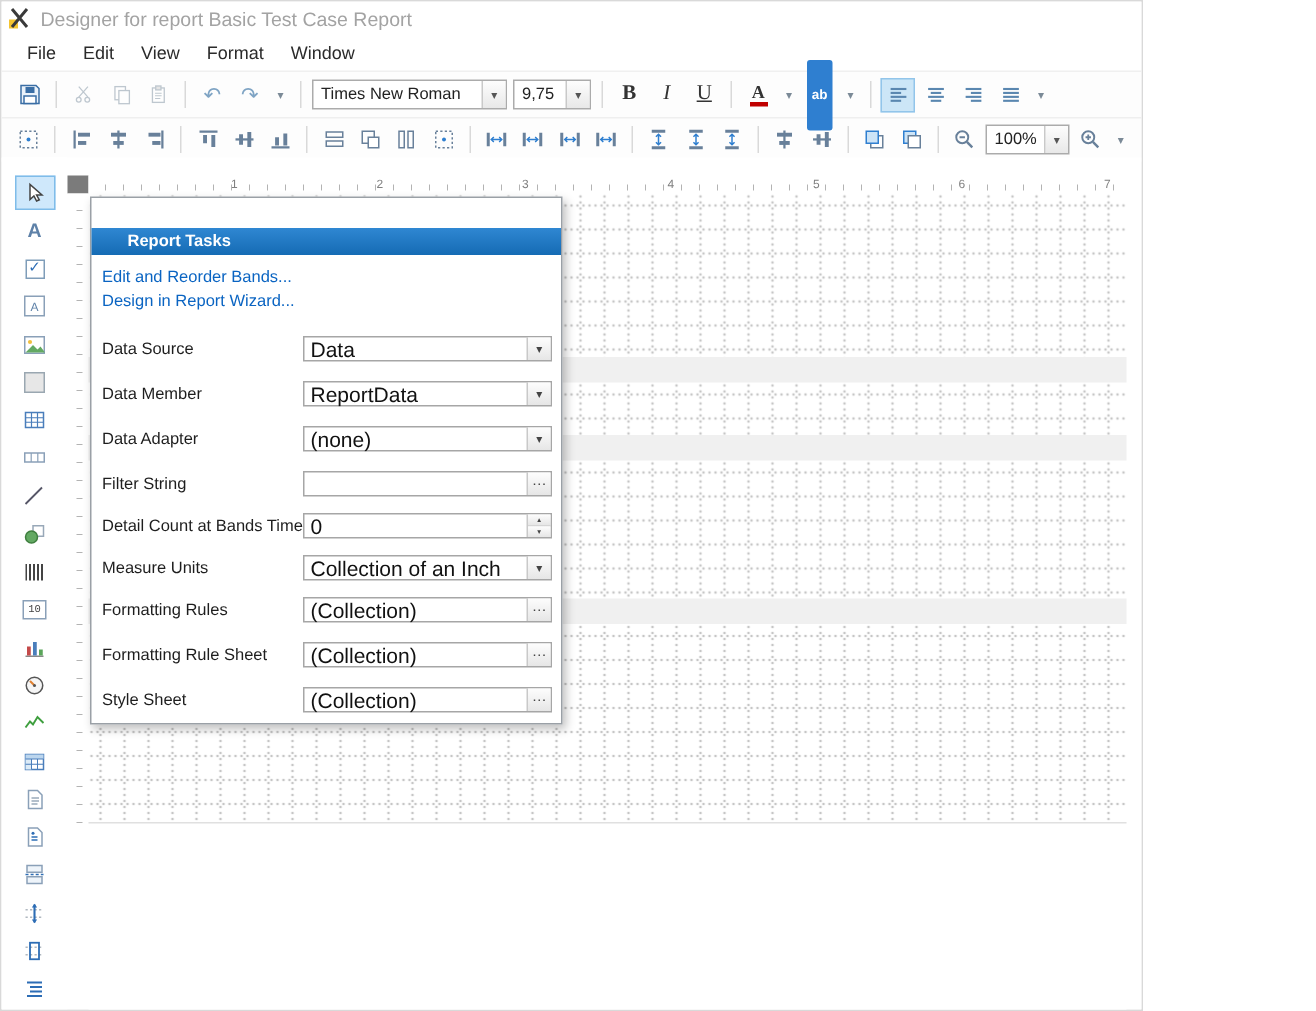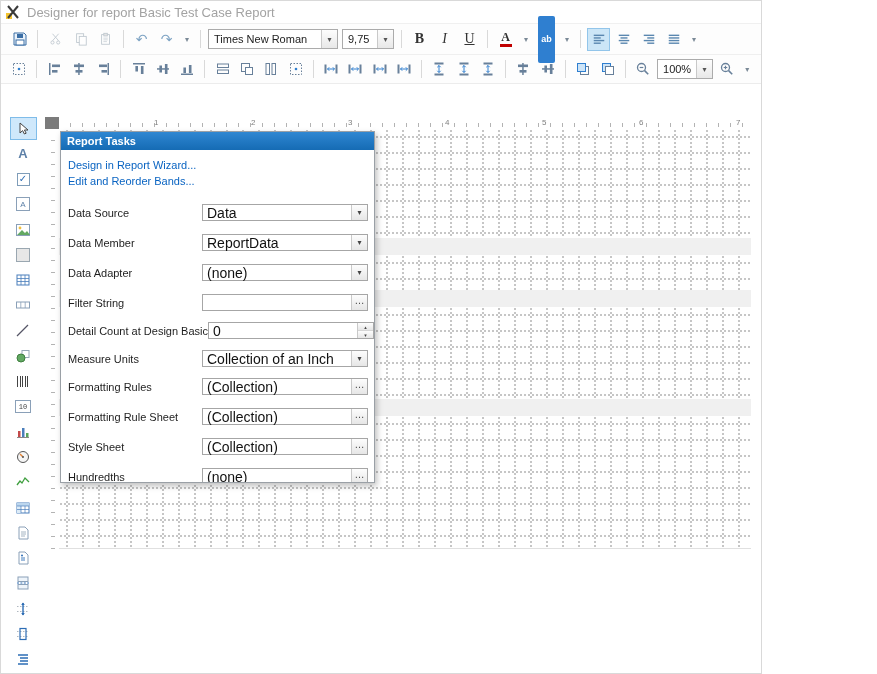--- a/index.html
+++ b/index.html
@@ -71,21 +71,21 @@
       background-size:4px 16px,16px 4px;}
   .band-sep{background:#f0f0f0;}
   .gb1{height:109px;} .gb2{height:35px;} .gb3{height:92px;} .gb4{height:133px;border-bottom:1px solid #e0e0e0;box-sizing:border-box;}
   .sep{height:17px;}
   .page-dash{position:absolute;top:0;height:420px;width:0;border-left:1px dashed #bdbdbd;}
   .dash-margin{left:712px;} .dash-edge{left:808px;}
   
   .rt-panel{position:absolute;left:59px;top:26px;width:315px;height:352px;background:#fff;border:1px solid #9aa0a6;
             box-shadow:2px 3px 6px rgba(0,0,0,.25);z-index:5;box-sizing:border-box;display:flex;flex-direction:column;}
   .rt-header{height:18px;background:linear-gradient(#2f87d2,#156bb4);color:#fff;font-weight:bold;font-size:11px;
-             display:flex;align-items:center;padding-left:6px;flex:0 0 auto;}
+             display:flex;align-items:center;padding-left:24px;flex:0 0 auto;margin-top:20px;}
   .rt-body{flex:1;padding:7px 6px 6px 7px;overflow:hidden;}
   .rt-link{color:#0a64c2;font-size:11px;line-height:16px;cursor:pointer;white-space:nowrap;}
   .rt-rows{margin-top:15px;}
   .rt-row{display:flex;align-items:center;height:17px;margin-bottom:6px;margin-top:13px;}
   .rt-row.gap{margin-top:11px;}
   .rt-label{flex:1;font-size:11px;color:#1e1e1e;white-space:nowrap;}
   .rt-control{width:166px;height:17px;border:1px solid #a6a6a6;background:#fff;display:flex;align-items:center;
               box-sizing:border-box;flex:0 0 auto;}
   .rt-value{flex:1;font-size:14px;padding:0 4px;color:#111;white-space:nowrap;overflow:hidden;}
   .rt-btn{width:15px;align-self:stretch;display:flex;align-items:center;justify-content:center;
@@ -218,20 +218,27 @@
 <div id="app">
 
   <div class="titlebar">
     <svg class="i16" viewBox="0 0 16 16">
       <rect x="1" y="9" width="6" height="6" fill="#f4c430"></rect>
       <path d="M3 2l10 12M13 2L3 14" stroke="#3a3a3a" stroke-width="2"></path>
     </svg>
     <span class="title">Designer for report Basic Test Case Report</span>
   </div>
 
+  <div class="menubar">
+    <span class="menuitem">File</span>
+    <span class="menuitem">Edit</span>
+    <span class="menuitem">View</span>
+    <span class="menuitem">Format</span>
+    <span class="menuitem">Window</span>
+  </div>
 
   <div class="toolbar tb1">
     <button class="tbtn">
         <svg class="i16">
           <use href="#s-save"></use>
         </svg>
       </button>
     <div class="vsep"></div>
     <button class="tbtn disabled">
         <svg class="i14" style="color:#aab6c0">
@@ -605,22 +612,22 @@
       <div class="grid-band gb4"></div>
       <div class="page-dash dash-margin"></div>
       <div class="page-dash dash-edge"></div>
     </div>
 
     <div class="rt-panel">
       <div class="rt-header">
         <span>Report Tasks</span>
       </div>
       <div class="rt-body">
+        <div class="rt-link">Edit and Reorder Bands...</div>
         <div class="rt-link">Design in Report Wizard...</div>
-        <div class="rt-link">Edit and Reorder Bands...</div>
 
         <div class="rt-rows">
           <div class="rt-row">
             <span class="rt-label">Data Source</span>
             <div class="rt-control">
               <span class="rt-value">Data</span>
               <span class="rt-btn">▾</span>
             </div>
           </div>
           <div class="rt-row">
@@ -638,21 +645,21 @@
             </div>
           </div>
           <div class="rt-row">
             <span class="rt-label">Filter String</span>
             <div class="rt-control">
               <span class="rt-value"></span>
               <span class="rt-btn ellipsis">…</span>
             </div>
           </div>
           <div class="rt-row gap">
-            <span class="rt-label">Detail Count at Design Basic</span>
+            <span class="rt-label">Detail Count at Bands Time</span>
             <div class="rt-control">
               <span class="rt-value">0</span>
               <span class="rt-spin">
                 <span>▴</span>
                 <span>▾</span>
               </span>
             </div>
           </div>
           <div class="rt-row gap">
             <span class="rt-label">Measure Units</span>

